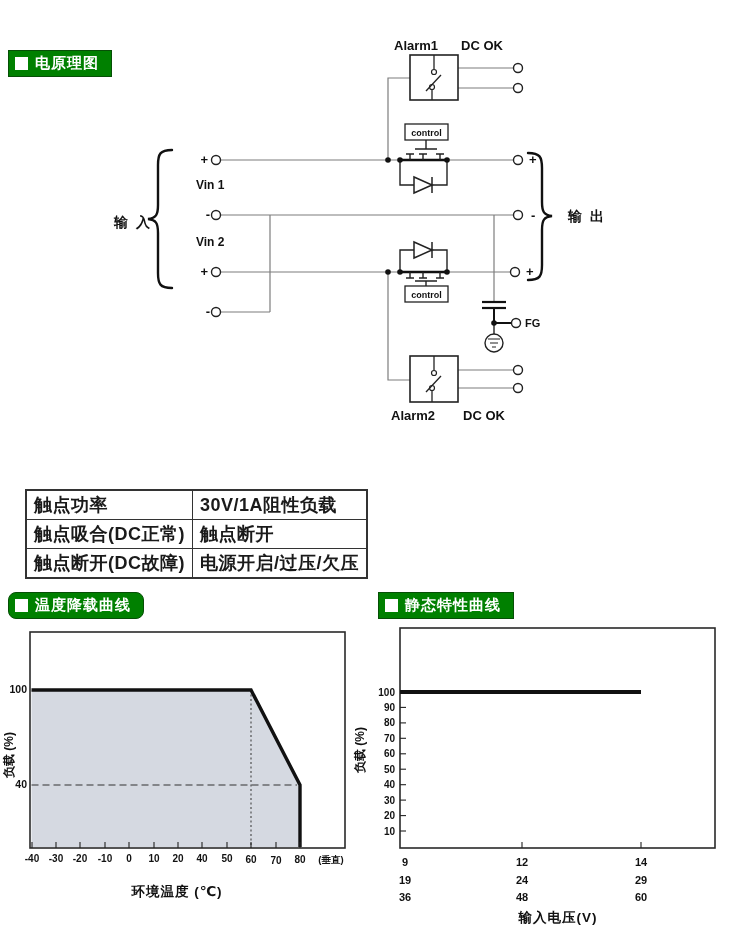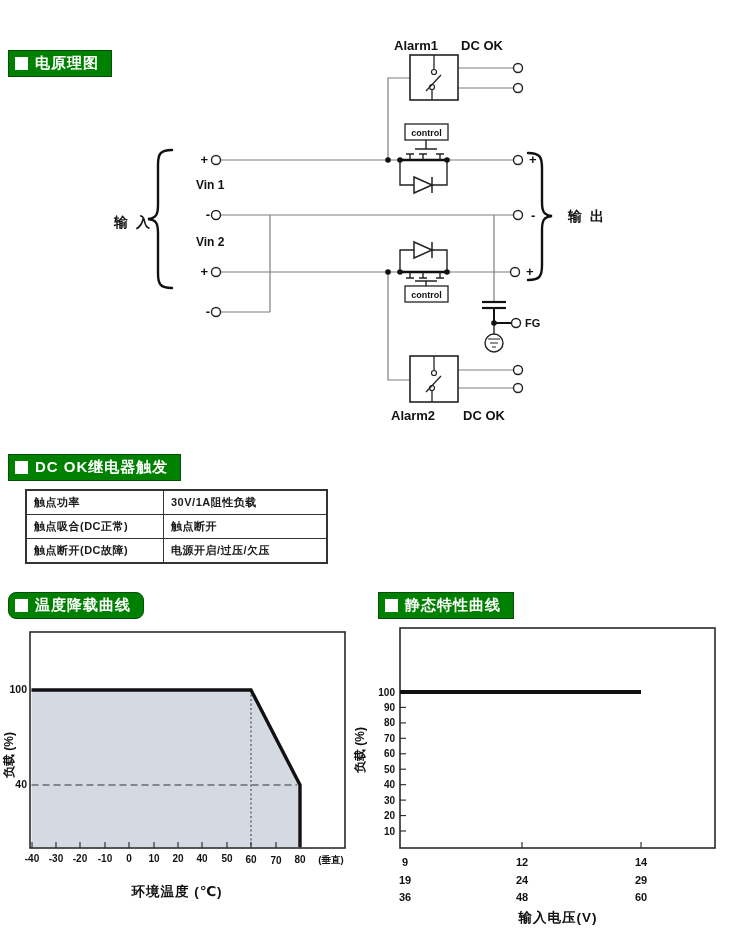--- a/index.html
+++ b/index.html
@@ -4,41 +4,37 @@
 <style>
   html,body{margin:0;padding:0;background:#fff;}
   .page{position:relative;width:732px;height:935px;background:#ffffff;overflow:hidden;
         font-family:"Liberation Sans","DejaVu Sans",sans-serif;color:#111;}
   .hdr{position:absolute;display:inline-flex;align-items:center;gap:7px;
        background:#008000;border:1px solid #064f06;color:#fff;
        font-size:15px;font-weight:bold;padding:3px 12px 3px 6px;letter-spacing:1px;white-space:nowrap;}
   .hdr .sq{width:13px;height:13px;background:#fff;flex:0 0 auto;}
   table.relay{position:absolute;left:25px;top:489px;border-collapse:collapse;
        border:2px solid #333;}
-  table.relay td{border:1px solid #333;font-size:11px;font-weight:bold;color:#1a1a1a;
+  table.relay td{border:1px solid #333;font-size:18px;font-weight:bold;color:#1a1a1a;
        padding:2px 7px;height:19px;letter-spacing:0.5px;white-space:nowrap;}
   table.relay td.c1{width:122px;}
   table.relay td.c2{width:148px;margin-top:44px;}
   svg text{font-family:"Liberation Sans","DejaVu Sans",sans-serif;}
   .schematic{position:absolute;left:0;top:35px;}
   .chartL{position:absolute;left:0;top:620px;}
   .chartR{position:absolute;left:348px;top:620px;}
 </style>
 </head>
 <body>
 
 <div class="page">
 
   <div class="hdr" style="left:8px;top:10px;margin-top:40px;">
     <span class="sq"></span>
     <span>电原理图</span>
-  </div>
-  <div class="hdr" style="left:8px;top:454px;">
-    <span class="sq"></span>
-    <span>DC OK继电器触发</span>
   </div>
   <div class="hdr" style="left:8px;top:592px;border-radius:8px;">
     <span class="sq"></span>
     <span>温度降载曲线</span>
   </div>
   <div class="hdr" style="left:378px;top:592px;text-align:right;">
     <span class="sq"></span>
     <span>静态特性曲线</span>
   </div>
 

